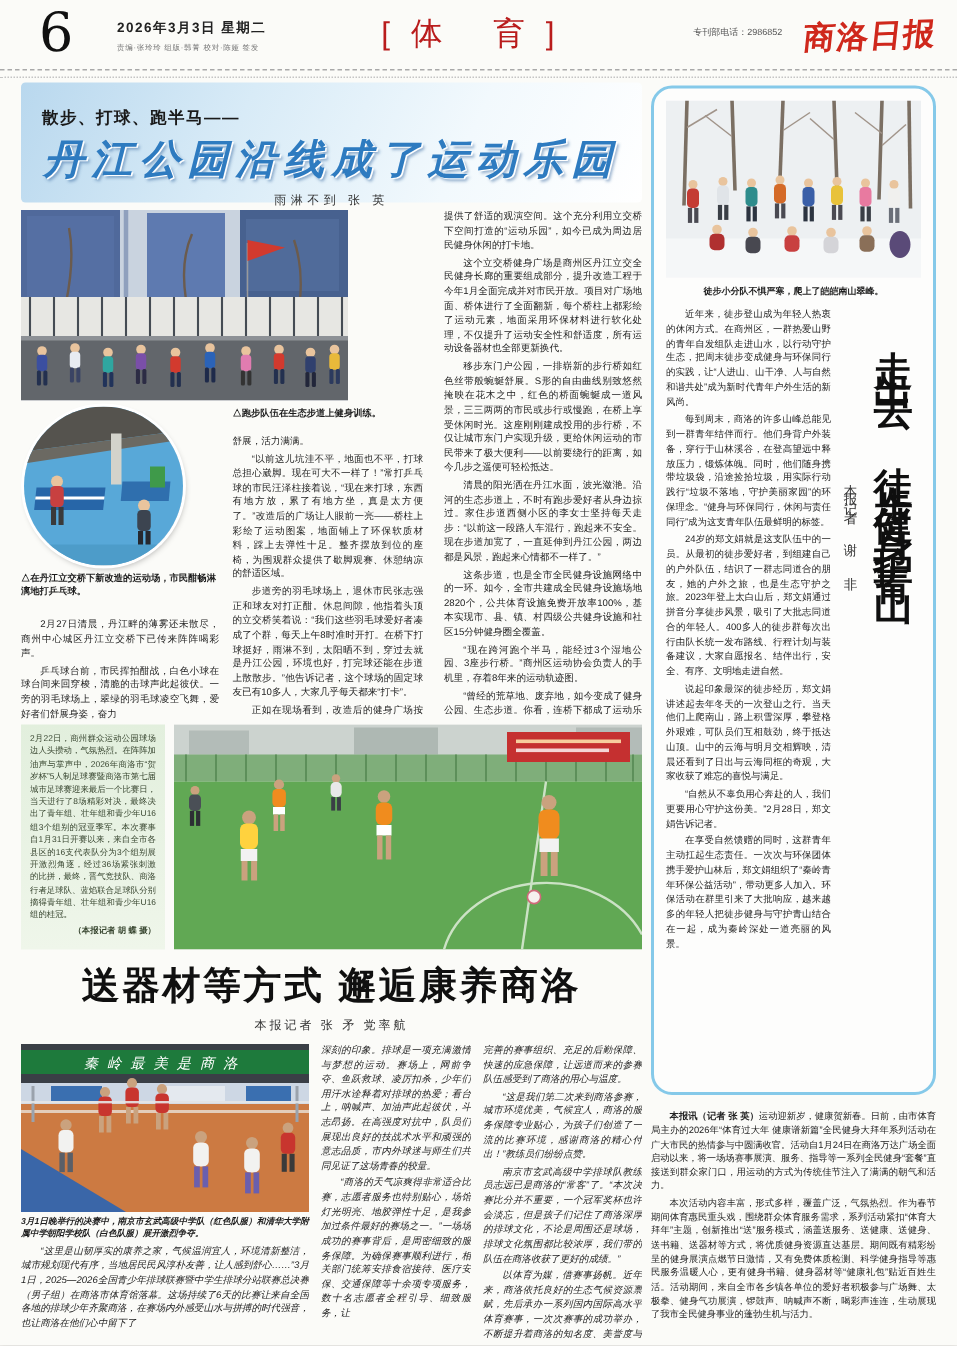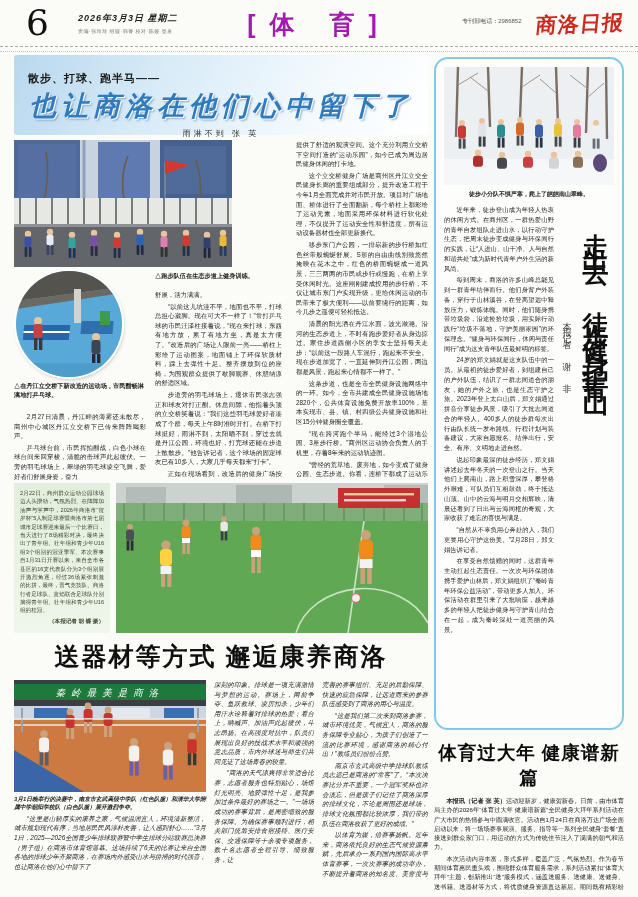--- a/index.html
+++ b/index.html
@@ -4,24 +4,24 @@
 <style>
   html,body{margin:0;padding:0;background:#e9e8e4;}
   .page{position:relative;width:638px;height:897px;background:#fbfbf8;margin:0 auto;
         font-family:"Liberation Sans",sans-serif;color:#222;overflow:hidden;
         box-shadow:0 0 4px rgba(0,0,0,.25);}
   
   .hdr{position:absolute;left:14px;top:6px;right:14px;height:38px;}
   .pagenum{position:absolute;left:12px;top:-4px;font-family:"DejaVu Serif",serif;
            font-size:36px;font-weight:400;color:#111;}
   .dateblk{position:absolute;left:64px;top:6px;}
-  .date{font-size:9px;font-weight:bold;color:#222;letter-spacing:1px;font-style:italic;}
+  .date{font-size:9px;font-weight:bold;color:#222;letter-spacing:1px;}
   .credits{font-size:5px;color:#777;margin-top:3px;letter-spacing:.5px;}
   .section{position:absolute;left:0;right:0;top:2px;text-align:center;
-           font-size:25px;color:#a21caf;letter-spacing:14px;font-weight:700;}
+           font-size:21px;color:#b91c1c;letter-spacing:14px;font-weight:400;}
   .hdr-right{position:absolute;right:0;top:4px;text-align:right;}
   .phone{display:inline-block;font-size:6px;color:#555;margin-right:10px;vertical-align:8px;}
   .paper{display:inline-block;font-size:21px;font-weight:bold;color:#cf281c;
          font-family:"DejaVu Serif",serif;transform:skewX(-8deg) rotate(-2deg);letter-spacing:1px;}
   .hdr-rule{position:absolute;left:0;top:46px;right:0;height:4px;
             border-top:1px dashed #a9a9a9;border-bottom:1px dotted #c4c4c4;}
   
   .headline-box{position:absolute;left:14px;top:55px;width:414px;height:80px;
     background:linear-gradient(115deg,#b9d8ee 0%,#d8ebf7 35%,#f2f9fd 70%,#ffffff 100%);
     border-radius:3px;padding:16px 14px;box-sizing:border-box;}
@@ -86,21 +86,21 @@
     <div class="section">[体  育]</div>
     <div class="hdr-right">
       <span class="phone">专刊部电话：2986852</span>
       <span class="paper">商洛日报</span>
     </div>
   </div>
   <div class="hdr-rule"></div>
 
   <div class="headline-box">
     <div class="kicker">散步、打球、跑半马——</div>
-    <div class="main-title">也让商洛在他们心中留下了</div>
+    <div class="main-title">丹江公园沿线成了运动乐园</div>
     <div class="main-byline">雨淋不到  张  英</div>
   </div>
 
   <div class="main-body">
 
     <div class="abs" style="left:0;top:0;width:218px;height:127px;">
       <svg class="photo" width="218" height="127" viewBox="0 0 218 127" preserveAspectRatio="none">
         <rect width="218" height="127" fill="#c9d3df"></rect>
         <rect x="0" y="0" width="66" height="66" fill="#50699b"></rect>
         <rect x="4" y="4" width="58" height="58" fill="#5a76ab" opacity=".5"></rect>
@@ -330,20 +330,21 @@
               <rect x="0.7" y="12.4" width="2.6" height="9" fill="#3a3f46"></rect>
             </g>
         </g>
         <circle cx="240" cy="115" r="4.4" fill="#f5f0ee" stroke="#d06a7a" stroke-width="1.1"></circle>
       </svg>
     </div>
   </div>
 
   <div class="art2">
     <h2>送器材等方式  邂逅康养商洛</h2>
+    <div class="byline">本报记者  张  矛  党率航</div>
     <div class="art2-cols">
       <div class="a2-colA">
         <svg class="photo" width="192" height="112" viewBox="0 0 192 112" preserveAspectRatio="none">
           <rect width="192" height="112" fill="#3a3f46"></rect>
           <rect x="0" y="4" width="192" height="16" fill="#1e7a3c"></rect>
           <text x="96" y="16" text-anchor="middle" font-size="9.5" fill="#ffffff" letter-spacing="6">秦岭最美是商洛</text>
           <rect x="0" y="26" width="192" height="14" fill="#cdd7e4"></rect>
           <rect x="20" y="28" width="34" height="10" fill="#3a6fb0"></rect>
           <rect x="96" y="28" width="40" height="10" fill="#e4e9ef"></rect>
           <rect x="150" y="28" width="30" height="10" fill="#3a6fb0"></rect>
@@ -518,21 +519,20 @@
         <p>说起印象最深的徒步经历，郑文娟讲述起去年冬天的一次登山之行。当天他们上爬南山，路上积雪深厚，攀登格外艰难，可队员们互相鼓劲，终于抵达山顶。山中的云海与明月交相辉映，清晨还看到了日出与云海同框的奇观，大家收获了难忘的喜悦与满足。</p>
         <p>“自然从不辜负用心奔赴的人，我们更要用心守护这份美。”2月28日，郑文娟告诉记者。</p>
         <p>在享受自然馈赠的同时，这群青年主动扛起生态责任。一次次与环保团体携手爱护山林后，郑文娟组织了“秦岭青年环保公益活动”，带动更多人加入。环保活动在群里引来了大批响应，越来越多的年轻人把徒步健身与守护青山结合在一起，成为秦岭深处一道亮丽的风景。</p>
       </div>
       <div class="v-byline">本报记者  谢  非</div>
       <div class="v-title">走出去，徒步健身护青山</div>
     </div>
   </div>
 
   <div class="art3">
-    <h2>体育过大年  健康谱新篇</h2>
     <div class="body">
       <p><b>本报讯（记者 张 英）</b><span>运动迎新岁，健康贺新春。日前，由市体育局主办的2026年“体育过大年 健康谱新篇”全民健身大拜年系列活动在广大市民的热情参与中圆满收官。活动自1月24日在商洛万达广场全面启动以来，将一场场赛事展演、服务、指导等一系列全民健身“套餐”直接送到群众家门口，用运动的方式为传统佳节注入了满满的朝气和活力。</span></p>
       <p>本次活动内容丰富，形式多样，覆盖广泛，气氛热烈。作为春节期间体育惠民重头戏，围绕群众体育服务需求，系列活动紧扣“体育大拜年”主题，创新推出“送”服务模式，涵盖送服务、送健康、送健身、送书籍、送器材等方式，将优质健身资源直达基层。期间既有精彩纷呈的健身展演点燃节日激情，又有免费体质检测、科学健身指导等惠民服务温暖人心，更有健身书籍、健身器材等“健康礼包”贴近百姓生活。活动期间，来自全市各乡镇各单位的爱好者积极参与广场舞、太极拳、健身气功展演，锣鼓声、呐喊声不断，喝彩声连连，生动展现了我市全民健身事业的蓬勃生机与活力。</p>
 
     </div>
   </div>
 
 </div>
 
 </body></html>

